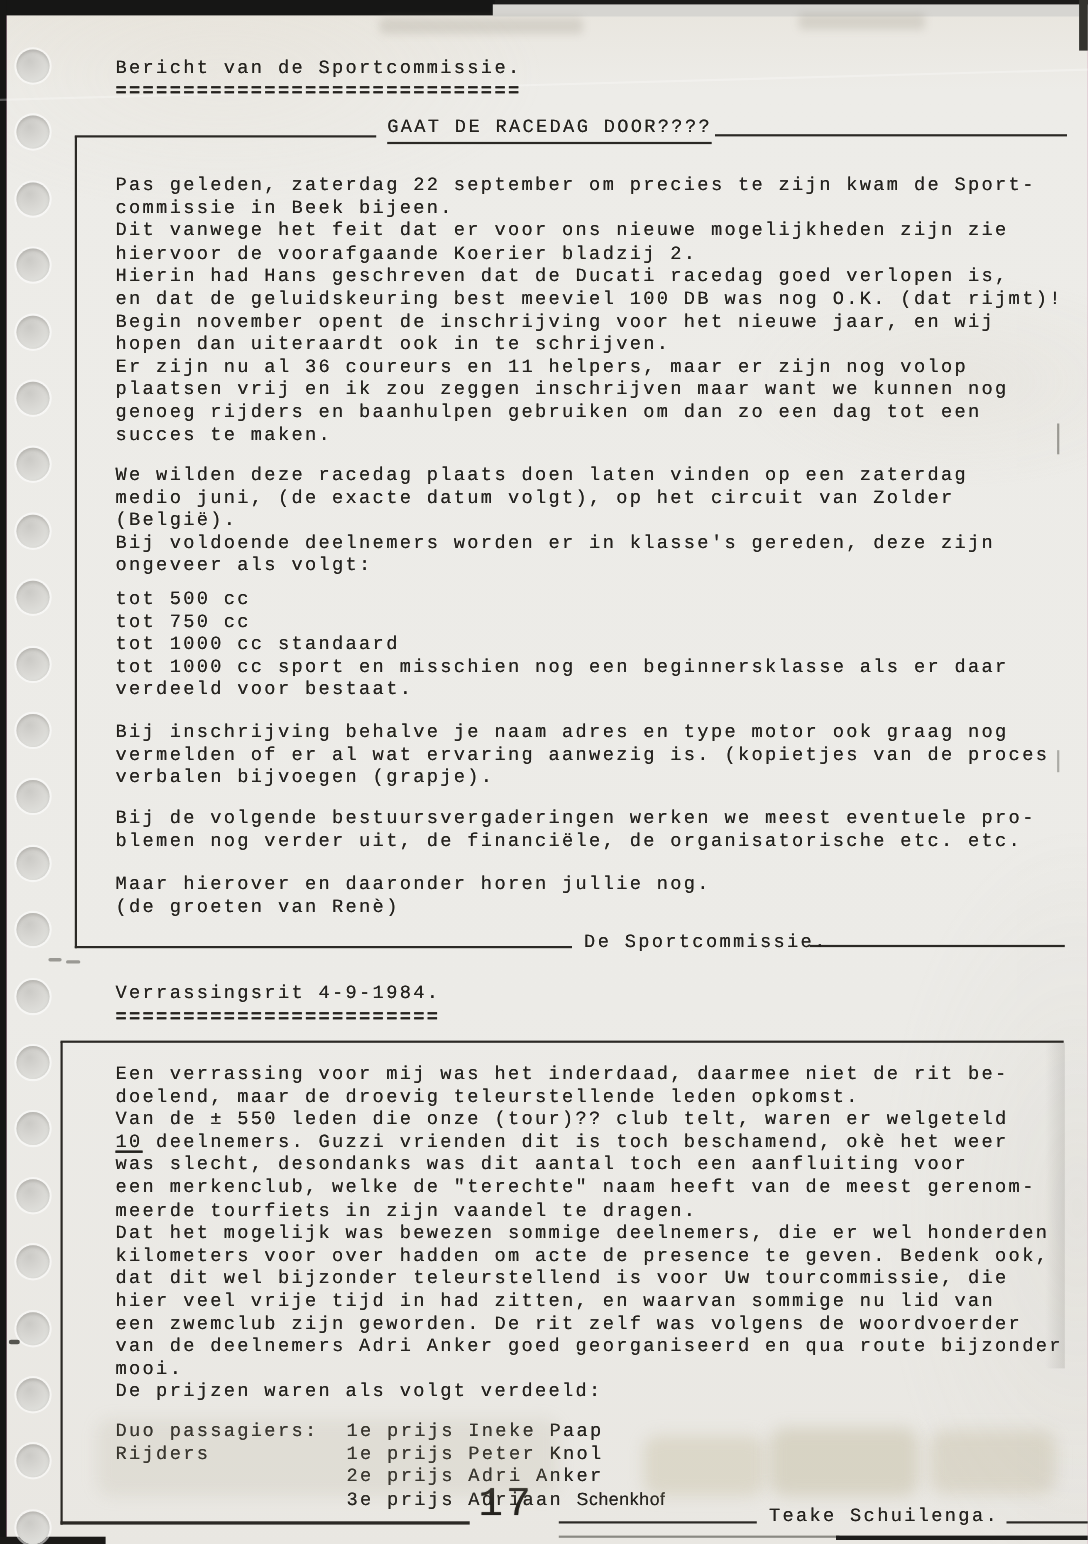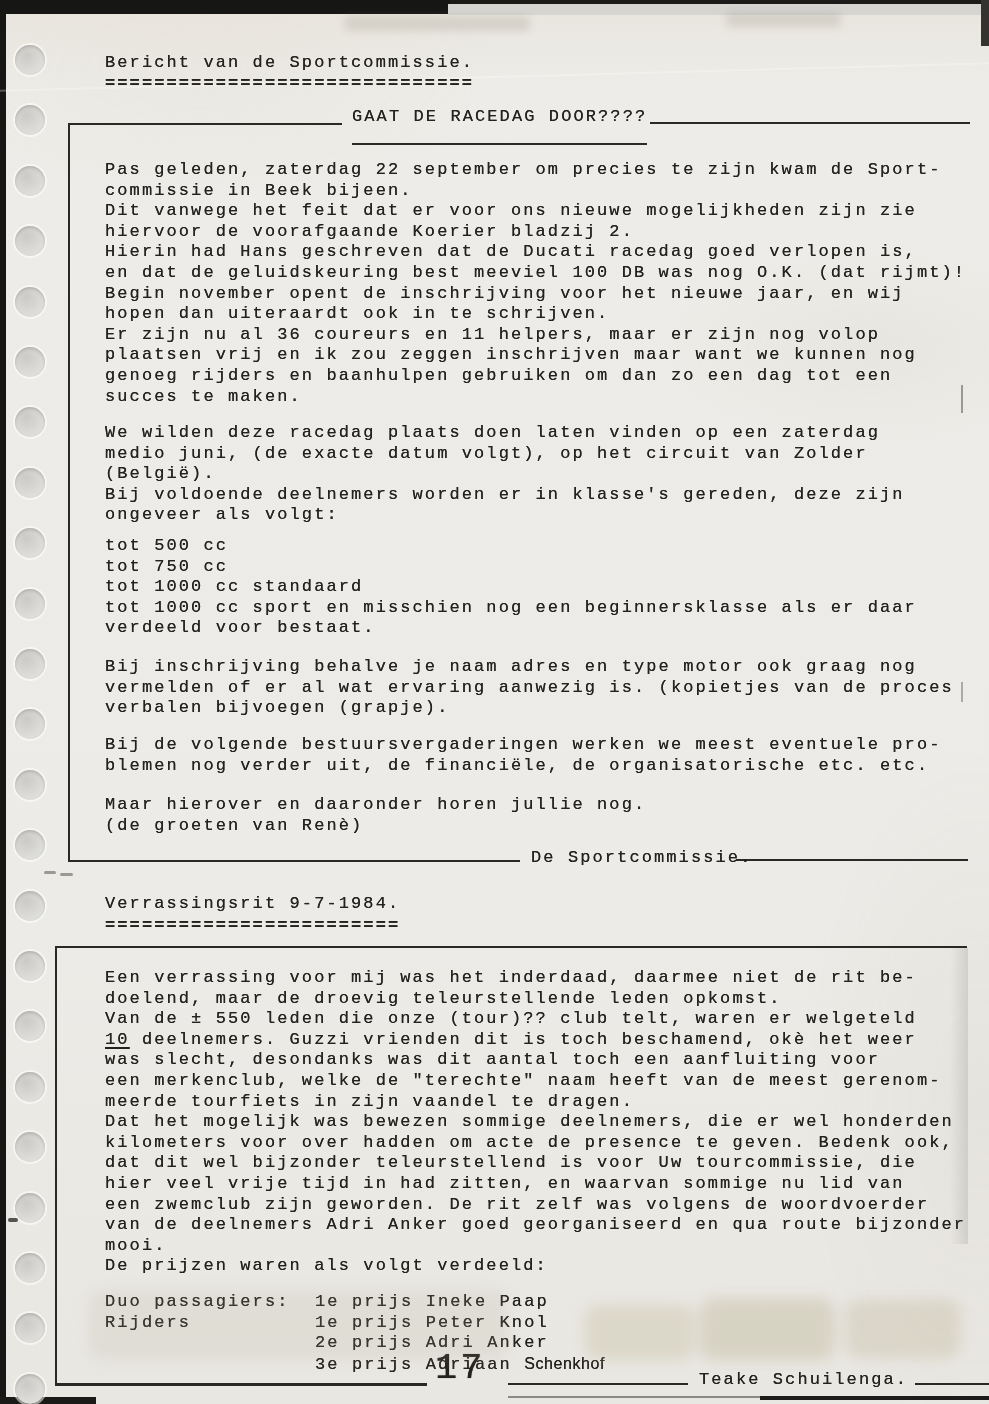--- a/index.html
+++ b/index.html
@@ -29,21 +29,21 @@
         box-shadow:0 0 0 2px rgba(255,255,255,.55), inset 0 2px 3px rgba(120,118,112,.35);}
   
   .mono{font-size:17px;line-height:20.6px;letter-spacing:2.1px;white-space:pre;
         text-shadow:0 0 .6px rgba(36,34,30,.85);}
   .para{position:absolute;left:105px;}
   .line{height:20.6px;}
   .u-word{text-decoration:underline;text-decoration-thickness:2px;text-underline-offset:3px;}
   .heading{position:absolute;left:105px;}
   .eq{position:absolute;left:105px;font-weight:bold;}
   .seg{position:absolute;background:#2b2925;}
-  .box-title{position:absolute;left:352px;top:107px;border-bottom:2px solid #2b2925;padding-bottom:15px;}
+  .box-title{position:absolute;left:352px;top:107px;border-bottom:2px solid #2b2925;padding-bottom:1px;}
   .sig{position:absolute;}
   .page-number{position:absolute;left:435px;top:1348px;font-size:37px;line-height:40px;
                letter-spacing:3px;text-shadow:0 0 .8px rgba(36,34,30,.9);}
   .alt-font{font-family:"Liberation Sans","DejaVu Sans",sans-serif;font-size:16px;letter-spacing:.6px;}
   
   .prizes{position:absolute;left:105px;top:1292px;width:620px;}
   .prize-row{position:relative;height:20.6px;}
   .prize-cat{position:absolute;left:0;white-space:pre;}
   .prize-val{position:absolute;left:210px;white-space:pre;}
   
@@ -115,21 +115,21 @@
       <div class="para mono" style="top: 657px;"><div class="line">Bij inschrijving behalve je naam adres en type motor ook graag nog</div><div class="line">vermelden of er al wat ervaring aanwezig is. (kopietjes van de proces</div><div class="line">verbalen bijvoegen (grapje).</div></div>
       <div class="para mono" style="top: 735px;"><div class="line">Bij de volgende bestuursvergaderingen werken we meest eventuele pro-</div><div class="line">blemen nog verder uit, de financiële, de organisatorische etc. etc.</div></div>
       <div class="para mono" style="top: 795px;"><div class="line">Maar hierover en daaronder horen jullie nog.</div><div class="line">(de groeten van Renè)</div></div>
     </div>
 
   <div class="sig mono" style="left:531px;top:848px;">De Sportcommissie.</div>
 
   <div class="art dash" style="left:44px;top:871px;width:12px;"></div>
   <div class="art dash" style="left:60px;top:873px;width:13px;"></div>
 
-  <div class="heading mono" style="top:894px;">Verrassingsrit 9-7-1984.</div>
+  <div class="heading mono" style="top:894px;">Verrassingsrit 4-9-1984.</div>
   <div class="eq mono" style="top:916px;">========================</div>
 
   <div class="seg" style="left:55px;top:946px;width:912px;height:2px;"></div>
   <div class="seg" style="left:55px;top:947px;width:2px;height:439px;"></div>
   <div class="seg" style="left:55px;top:1383px;width:372px;height:3px;"></div>
   <div class="seg" style="left:508px;top:1383px;width:180px;height:2px;"></div>
   <div class="seg" style="left:915px;top:1383px;width:74px;height:2px;"></div>
 
   <div id="box2-paragraphs">
       <div class="para mono" style="top: 968px;"><div class="line">Een verrassing voor mij was het inderdaad, daarmee niet de rit be-</div><div class="line">doelend, maar de droevig teleurstellende leden opkomst.</div><div class="line">Van de ± 550 leden die onze (tour)?? club telt, waren er welgeteld</div><div class="line"><span class="u-word">10</span> deelnemers. Guzzi vrienden dit is toch beschamend, okè het weer</div><div class="line">was slecht, desondanks was dit aantal toch een aanfluiting voor</div><div class="line">een merkenclub, welke de "terechte" naam heeft van de meest gerenom-</div><div class="line">meerde tourfiets in zijn vaandel te dragen.</div><div class="line">Dat het mogelijk was bewezen sommige deelnemers, die er wel honderden</div><div class="line">kilometers voor over hadden om acte de presence te geven. Bedenk ook,</div><div class="line">dat dit wel bijzonder teleurstellend is voor Uw tourcommissie, die</div><div class="line">hier veel vrije tijd in had zitten, en waarvan sommige nu lid van</div><div class="line">een zwemclub zijn geworden. De rit zelf was volgens de woordvoerder</div><div class="line">van de deelnemers Adri Anker goed georganiseerd en qua route bijzonder</div><div class="line">mooi.</div><div class="line">De prijzen waren als volgt verdeeld:</div></div>

